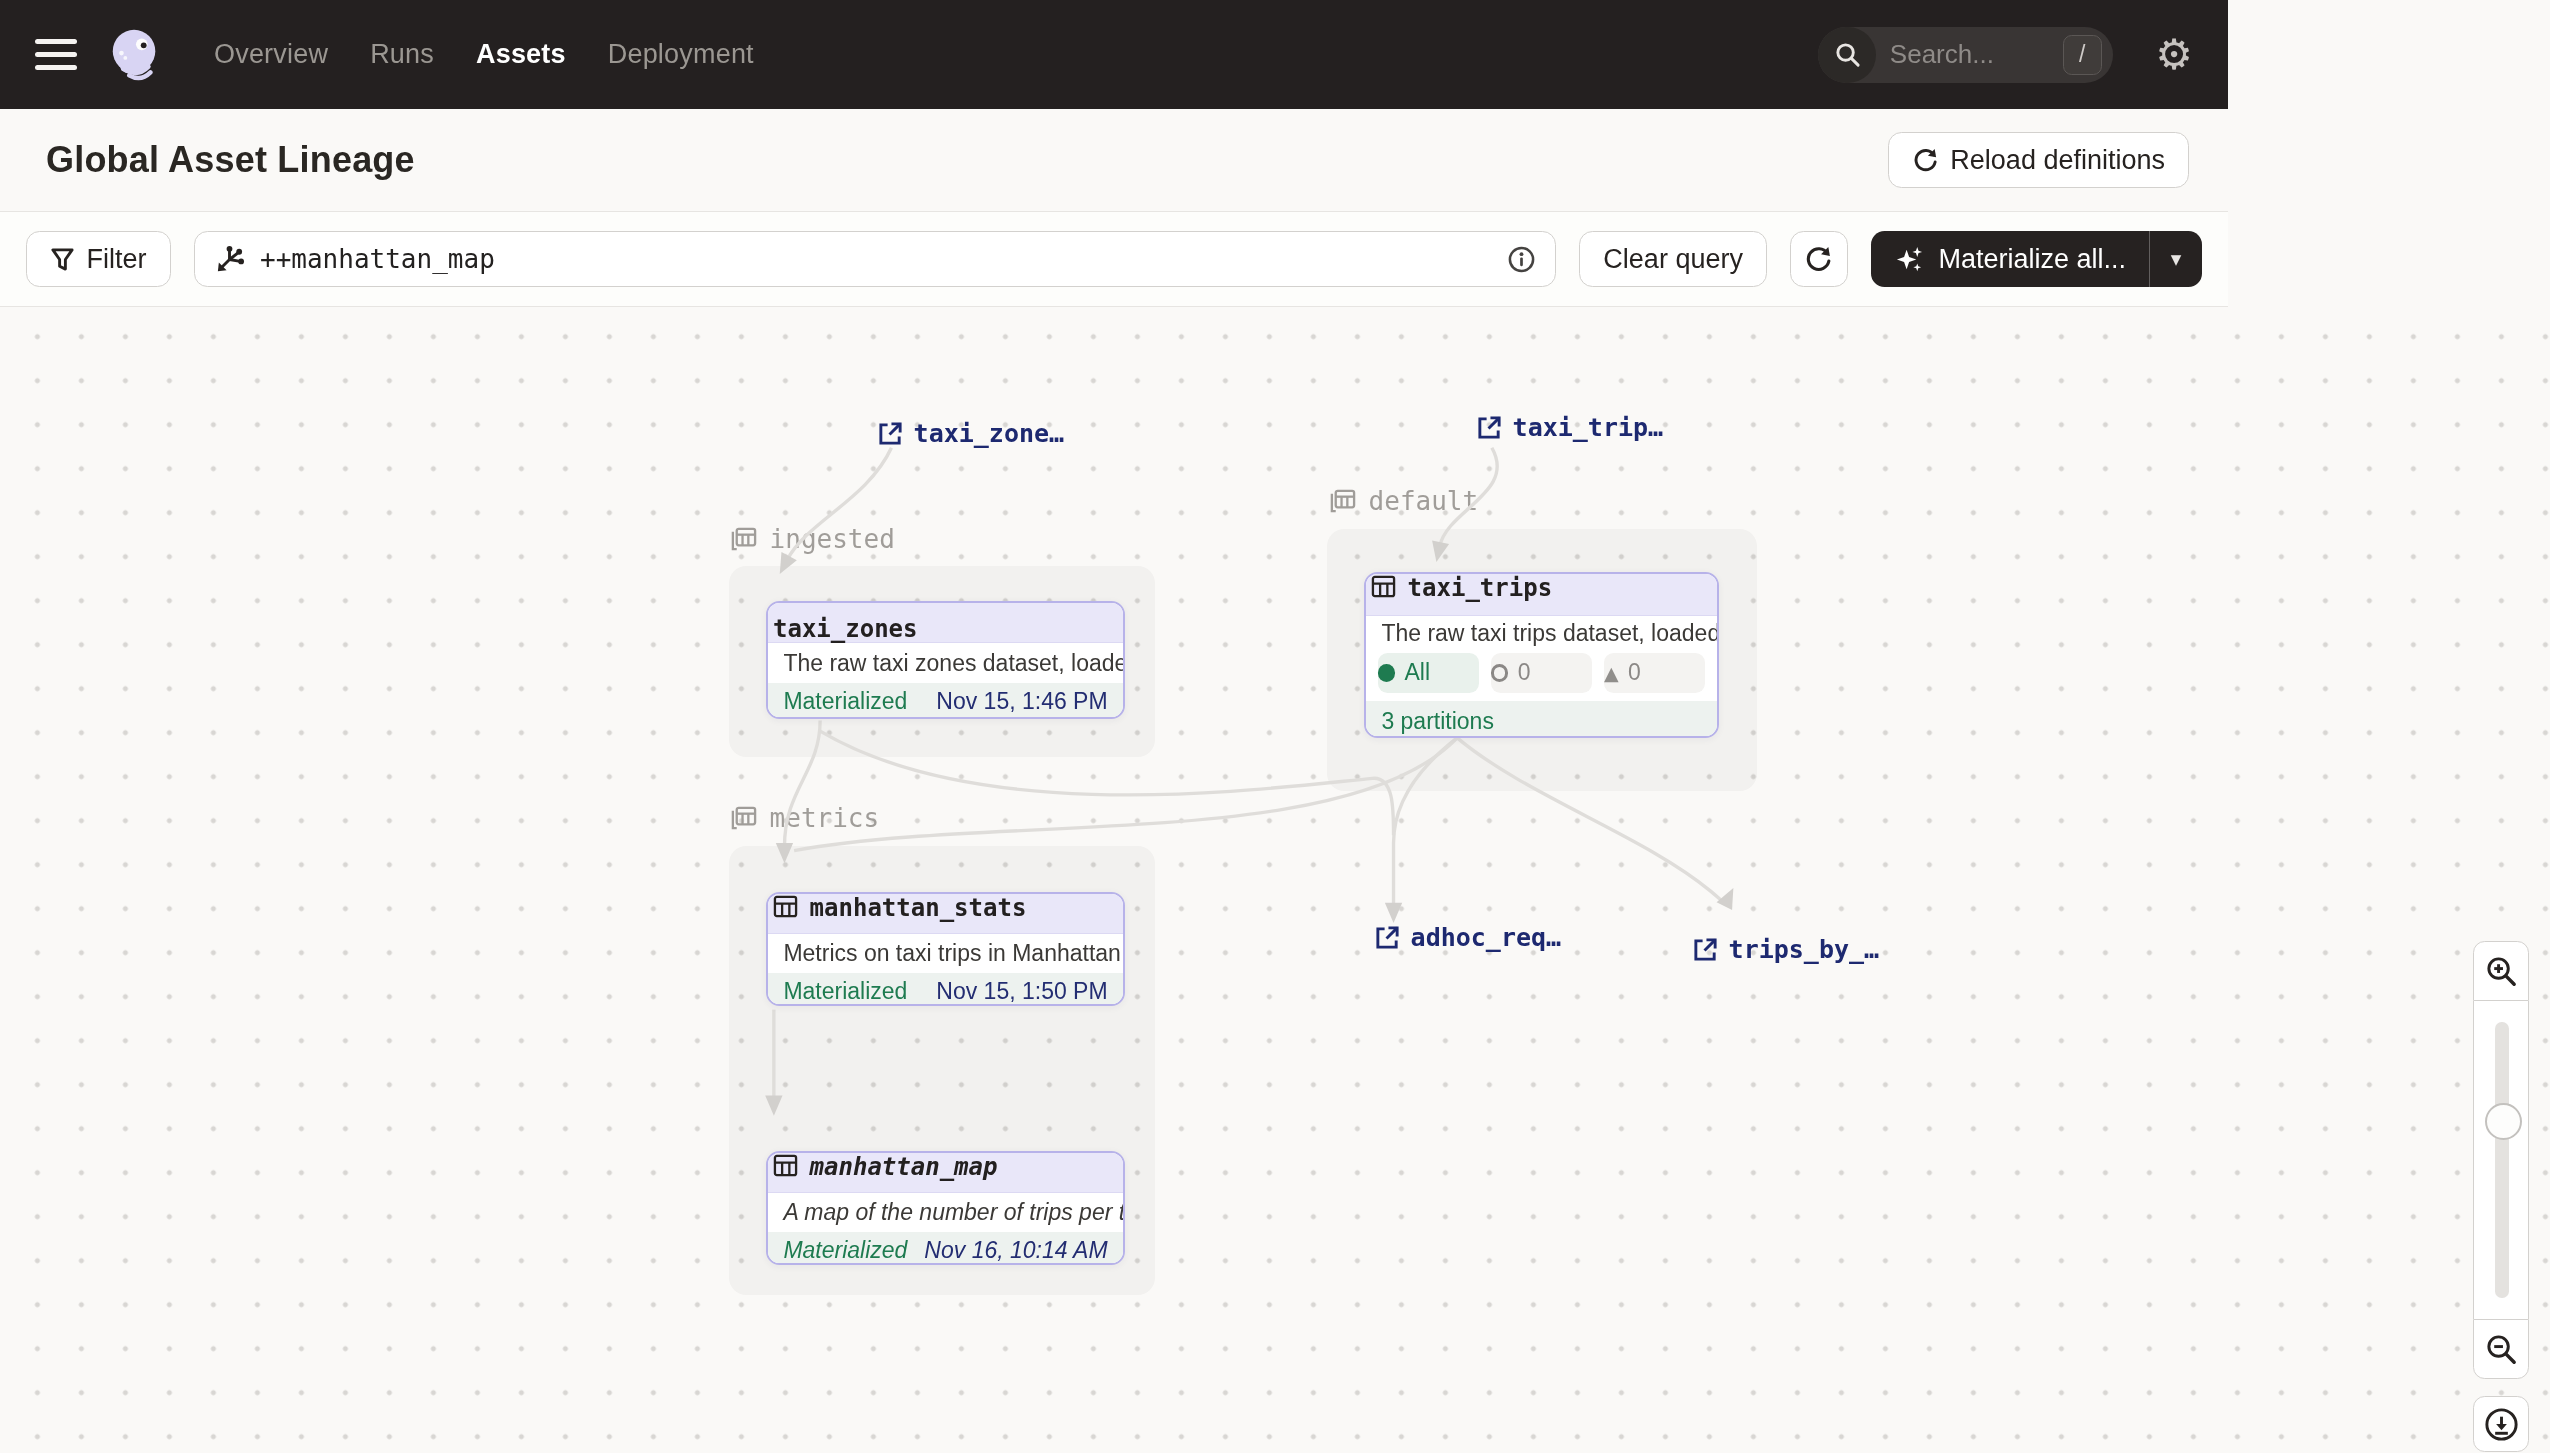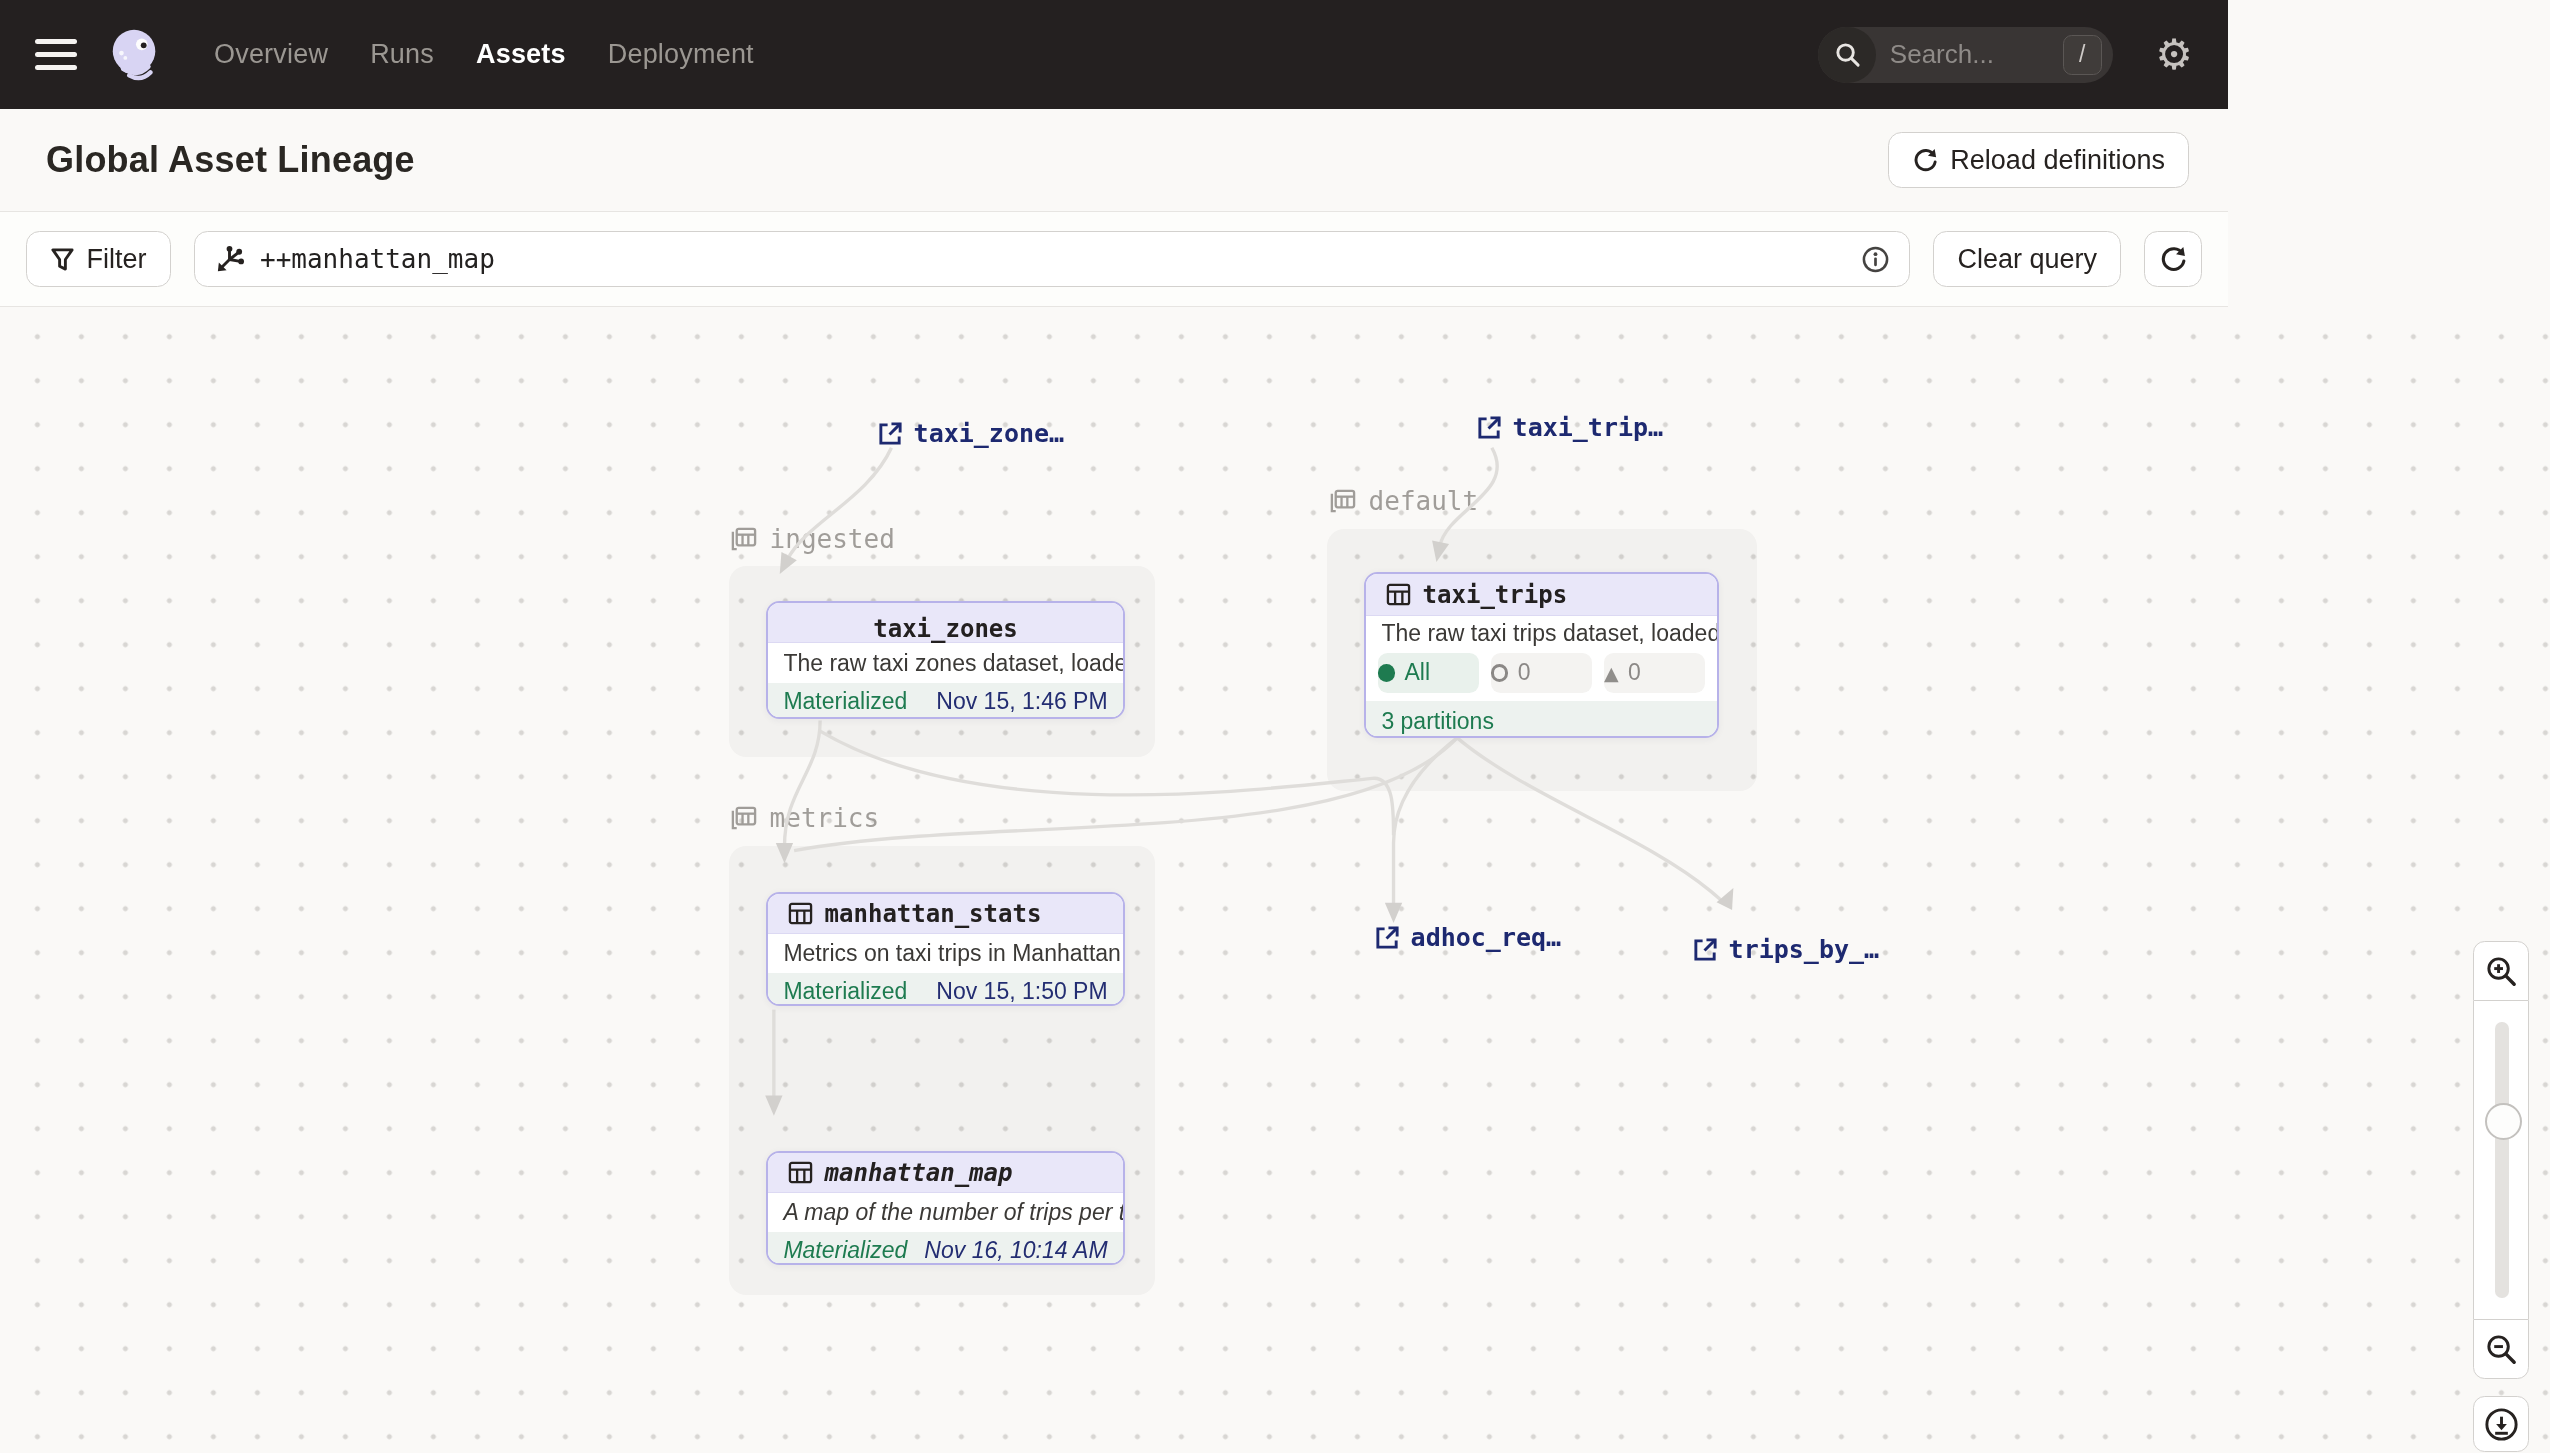--- a/index.html
+++ b/index.html
@@ -42,21 +42,21 @@
   .canvas { position:relative; width:2550px; height:1146px;
     background-color:#faf9f7;
     background-image:radial-gradient(circle, #d8d6d3 2.5px, rgba(0,0,0,0) 2.6px);
     background-size:44px 44px; background-position:15.4px 7.7px; overflow:hidden; }
   .group-box { position:absolute; background:rgba(35,31,29,0.035); border-radius:17.3px; z-index:1; }
   .group-label { position:absolute; display:flex; align-items:center; gap:11.6px; z-index:2;
     font-family:"DejaVu Sans Mono",monospace; font-size:26px; color:#a09d99; }
   .edges { position:absolute; left:0; top:0; z-index:2; }
 
   .asset-node { position:absolute; z-index:3; background:#fff; border:2.9px solid #b7b2e9; border-radius:13.5px; overflow:hidden; box-shadow:0 1.9px 7.7px rgba(40,35,80,.05); cursor:pointer; }
-  .node-header { display:flex; align-items:center; gap:11.6px; background:#e9e7f9; padding:0 20px; border-bottom:1px solid #dcd9f3; }
+  .node-header { display:flex; gap:11.6px; background:#e9e7f9; padding:0 5px; border-bottom:1px solid #dcd9f3; }
   .node-name { font-family:"DejaVu Sans Mono",monospace; font-weight:700; font-size:24px; color:#232020; }
   .node-desc { display:flex; align-items:center; padding:0 15.4px; font-size:23px; color:#3b3936; background:#fff; white-space:nowrap; overflow:hidden; }
   .node-footer { display:flex; align-items:center; justify-content:space-between; padding:0 15.4px; background:#edf2ef; }
   .status-green { color:#1e7b50; font-size:23px; }
   .ts-navy { color:#232d72; font-size:23px; }
   .badge-row { display:flex; gap:11.6px; padding:1.9px 11.6px 7.7px; background:#fff; }
   .badge { flex:1; height:40px; border-radius:9.6px; display:flex; align-items:center; gap:9.6px; font-size:23px; }
   .badge.ok { background:#e9f1ec; color:#1e7b50; }
   .badge.neutral { background:#f4f3f1; color:#8b8886; }
   .dot-green { width:17.3px; height:17.3px; border-radius:50%; background:#1e7b50; }
@@ -167,20 +167,32 @@
         <span>Clear query</span>
       </button>
 
     <button class="btn" style="padding:0 13.5px;">
       <svg class="icon" width="29" height="29" viewBox="0 0 28 28">
         <path d="M22.5 8 A10 10 0 1 0 24 15.5" stroke="#262220" stroke-width="3" fill="none" stroke-linecap="round"></path>
         <polygon points="23.5,2 25,10.5 16.5,9" fill="#262220"></polygon>
       </svg>
     </button>
 
+    <div class="btn-dark">
+      <div class="main">
+        <svg class="icon" width="31" height="31" viewBox="0 0 32 32">
+          <path d="M13 6 L15.6 13.4 L23 16 L15.6 18.6 L13 26 L10.4 18.6 L3 16 L10.4 13.4 Z" fill="#ffffff"></path>
+          <path d="M24 3 L25.3 7 L29 8.2 L25.3 9.4 L24 13.4 L22.7 9.4 L19 8.2 L22.7 7 Z" fill="#ffffff"></path>
+          <path d="M24 20 L25 23 L28 24 L25 25 L24 28 L23 25 L20 24 L23 23 Z" fill="#ffffff"></path>
+        </svg>
+        <span>Materialize all...</span>
+      </div>
+      <div class="divider"></div>
+      <div class="caret">▾</div>
+    </div>
   </div>
 
   <div class="canvas">
 
     <div class="group-box" style="left:729px; top:259px; width:426px; height:191px;"></div>
     <div class="group-box" style="left:1327px; top:222px; width:430px; height:262px;"></div>
     <div class="group-box" style="left:729px; top:539px; width:426px; height:449px;"></div>
 
     <div class="group-label" style="left:729px; top:217px;">
       <svg class="icon" width="29" height="29" viewBox="0 0 30 30">

